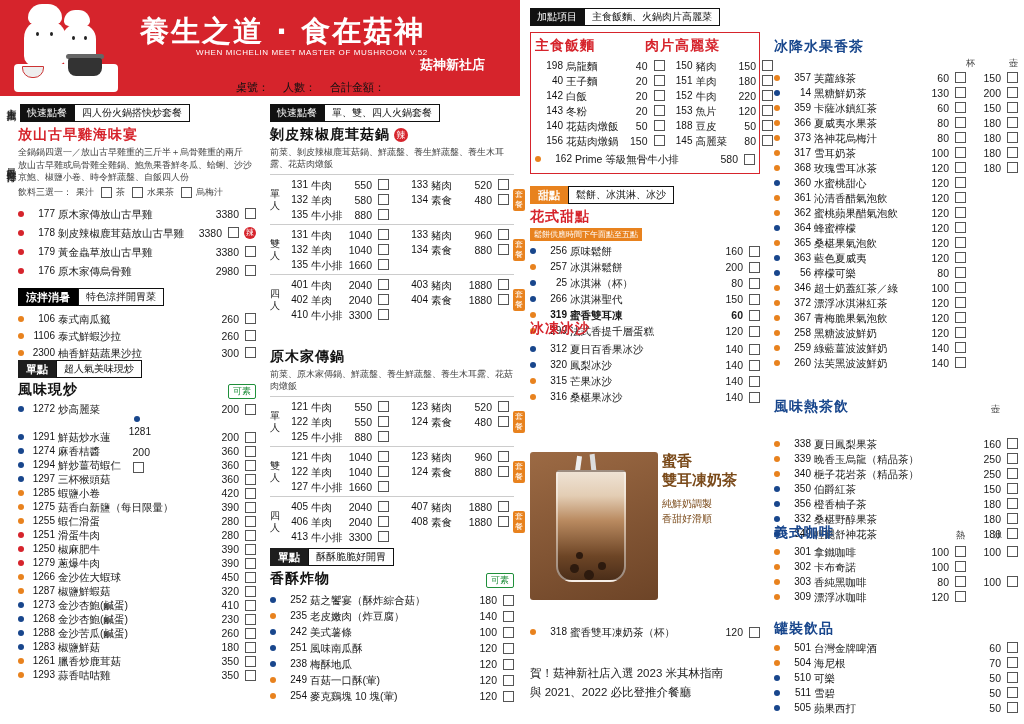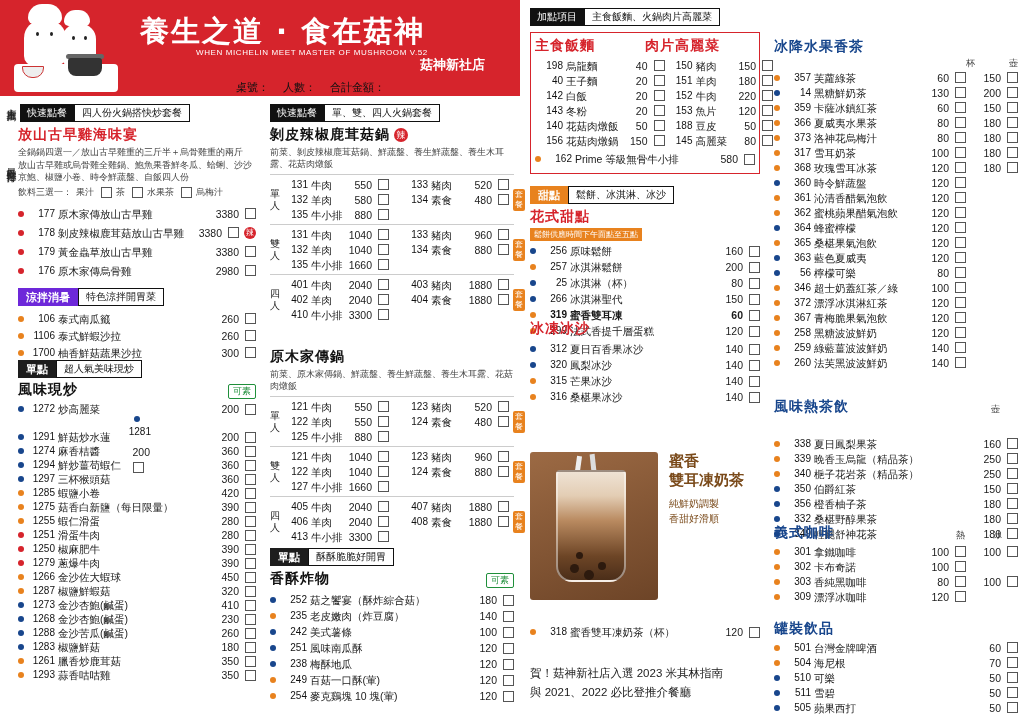--- a/index.html
+++ b/index.html
@@ -75,21 +75,21 @@
     background:#111; color:#fff; font-size:10px; padding:2px 7px;
     display:flex; align-items:center; white-space:nowrap;
   }
   .tag-white {
     background:#fff; color:#111; font-size:10px; padding:2px 7px;
     border:1px solid #111; display:flex; align-items:center; white-space:nowrap;
   }
 
   
   .bar-red {
-    background:#6d28d9; color:#fff; font-size:11px; font-weight:bold;
+    background:#000000; color:#fff; font-size:11px; font-weight:bold;
     padding:2px 8px; display:inline-block;
   }
   .bar-orange {
     background:#e8821e; color:#fff; font-size:11px; font-weight:bold;
     padding:2px 8px; display:inline-block;
   }
   .bar-dark {
     background:#1d1d1d; color:#fff; font-size:11px; font-weight:bold;
     padding:2px 8px; display:inline-block;
   }
@@ -258,21 +258,21 @@
         </div>
         <div class="item" style="height:17px;">
           <span class="dot" style="background:#e8821e;"></span>
           <span class="num">1106</span>
           <span class="nm">泰式鮮蝦沙拉</span>
           <span class="pr">260</span>
           <span class="box"></span>
         </div>
         <div class="item" style="height:17px;">
           <span class="dot" style="background:#e8821e;"></span>
-          <span class="num">1700</span>
+          <span class="num">2300</span>
           <span class="nm">柚香鮮菇蔬果沙拉</span>
           <span class="pr">300</span>
           <span class="box"></span>
         </div>
       </div>
     </div>
 
     <div class="abs" style="left:18px; top:360px; width:238px;">
       <div class="tagrow">
         <div class="bar-dark">單點</div>
@@ -891,21 +891,21 @@
           <div class="item" style="height: 16px;">
             <span class="dot" style="background: rgb(232, 130, 30);"></span>
             <span class="num">316</span>
             <span class="nm">桑椹果冰沙</span>
             <span class="pr">140</span>
             <span class="box"></span>
           </div>
         </div>
     </div>
 
-    <div class="abs" style="left:10px; top:452px; width:234px; display:flex; gap:11px;">
+    <div class="abs" style="left:10px; top:452px; width:234px; display:flex; gap:4px;">
       <div class="photo">
         <div class="straw"></div>
           <div class="straw2"></div>
         <div class="glass"></div>
         <div class="pearl" style="left:40px;top:112px;width:9px;height:9px;"></div>
         <div class="pearl" style="left:54px;top:118px;width:10px;height:10px;"></div>
         <div class="pearl" style="left:68px;top:110px;width:8px;height:8px;"></div>
         <div class="pearl" style="left:46px;top:100px;width:7px;height:7px;"></div>
       </div>
       <div class="promo-box">
@@ -998,21 +998,21 @@
             <span class="num">368</span>
             <span class="nm">玫瑰雪耳冰茶</span>
             <span class="pr">120</span>
             <span class="box"></span>
             <span class="pr" style="margin-left: 6px;">180</span>
             <span class="box" style="visibility: visible;"></span>
           </div>
           <div class="item" style="height: 15px;">
             <span class="dot" style="background: rgb(24, 70, 140);"></span>
             <span class="num">360</span>
-            <span class="nm">時令鮮蔬盤</span>
+            <span class="nm">水蜜桃甜心</span>
             <span class="pr">120</span>
             <span class="box"></span>
             <span class="pr" style="margin-left: 6px;"></span>
             <span class="box" style="visibility: hidden;"></span>
           </div>
           <div class="item" style="height: 15px;">
             <span class="dot" style="background: rgb(232, 130, 30);"></span>
             <span class="num">361</span>
             <span class="nm">沁清香醋氣泡飲</span>
             <span class="pr">120</span>

